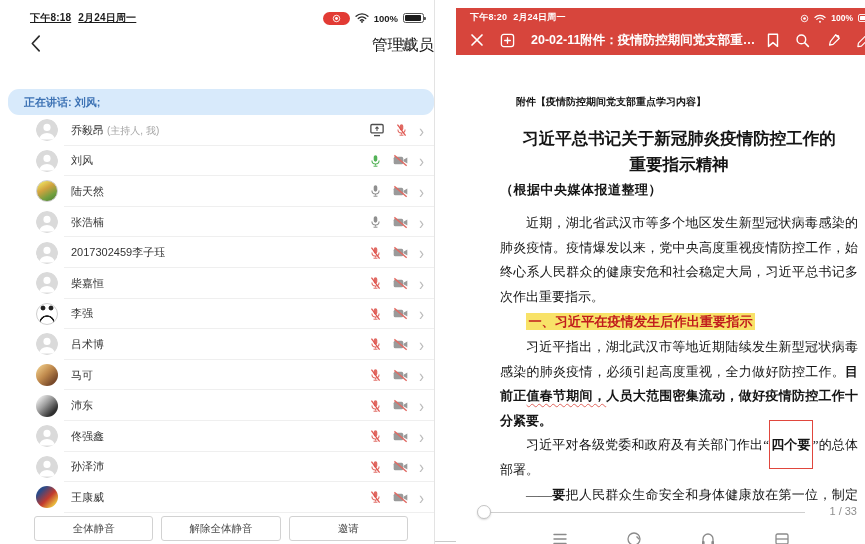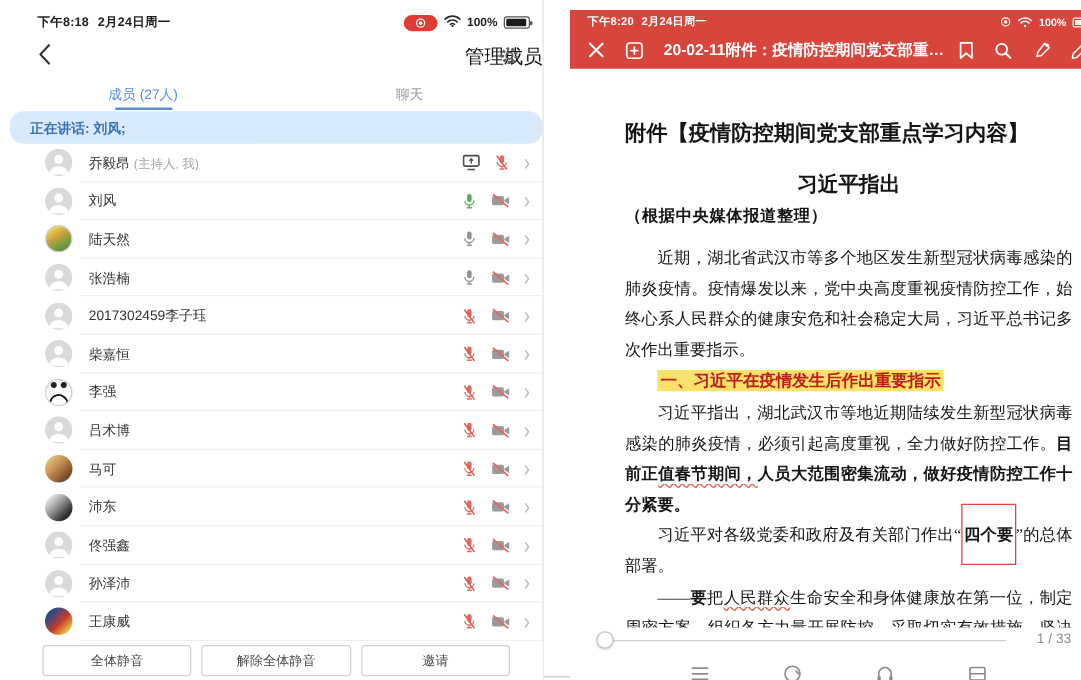--- a/index.html
+++ b/index.html
@@ -7,21 +7,21 @@
     font-family:"Liberation Sans", sans-serif; }
   .stage { position:relative; width:865px; height:544px; background:#fff; }
   .frame-line { position:absolute; left:8px; top:6px; right:0; bottom:2px;
     border-left:1px solid #d6d6d6; border-bottom:1px solid #c9c9c9; pointer-events:none; }
 
   
   .left-pane { position:absolute; left:8px; top:0; width:427px; height:544px;
     background:#fff; border-right:1px solid #e3e3e3; }
   .statusbar { position:absolute; left:0; top:8px; width:100%; height:20px;
     display:flex; align-items:center; justify-content:space-between; padding:0 10px 0 22px; }
-  .st-left { font-size:10px; font-weight:600; color:#1c1c1c; letter-spacing:.2px; }
+  .st-left { font-size:10px; font-weight:600; color:#1c1c1c; letter-spacing:.2px;text-decoration:underline; }
   .st-left .st-date { margin-left:7px; }
   .st-right { display:flex; align-items:center; gap:5px; }
   .rec-pill { width:27px; height:13px; border-radius:7px; background:#e23b34;
     display:flex; align-items:center; justify-content:center; }
   .pct { font-size:9.5px; font-weight:600; color:#1c1c1c; }
   .battery { width:21px; height:10px; border:1px solid #555; border-radius:2.5px; position:relative; }
   .battery i { position:absolute; left:1px; top:1px; bottom:1px; width:16px; background:#1c1c1c; border-radius:1px; display:block; }
   .battery:after { content:""; position:absolute; right:-3px; top:2.5px; width:2px; height:3.5px; background:#555; border-radius:0 1px 1px 0; }
 
   .nav-header { position:absolute; left:0; top:28px; width:100%; height:34px;
@@ -76,21 +76,21 @@
   .wbattery { width:17px; height:8px; border:1px solid rgba(255,255,255,.9); border-radius:2px; position:relative; }
   .wbattery i { position:absolute; left:1px; top:1px; bottom:1px; width:12px; background:#fff; display:block; border-radius:.5px; }
   .wbattery:after { content:""; position:absolute; right:-2.5px; top:2px; width:1.8px; height:3px; background:rgba(255,255,255,.9); }
   .r-toolbar { height:30px; display:flex; align-items:center; padding:0 14px; gap:16px; }
   .tb-title { flex:1; text-align:center; color:#fff; font-size:12.5px; font-weight:700; white-space:nowrap;
     overflow:hidden; text-overflow:ellipsis; }
   .tb-btn { display:flex; align-items:center; }
 
   .doc { position:absolute; left:0; top:55px; width:100%; height:447px; overflow:hidden;
     padding:40px 27px 0 44px; font-family:"Liberation Serif","DejaVu Serif",serif; color:#141414; }
-  .doc-attach { font-size:17px; font-weight:700; }
+  .doc-attach { font-size:10px; font-weight:700;margin-left:16px; }
   .doc-title { margin-top:17px; text-align:center; font-size:16.5px; font-weight:700; line-height:26px; }
   .doc-sub { font-size:13px; font-weight:700; margin-top:3px; letter-spacing:.5px; }
   .doc p.body { font-size:13px; line-height:24.6px; text-align:justify; text-indent:2em; }
   .doc .p-first { margin-top:12px; }
   .doc-heading { margin-top:1px; font-size:13.2px; line-height:24.6px; text-indent:2em; }
   .hl { background:#f8e268; color:#c11d1d; font-weight:700; padding:1px 2px; }
   .wavy { text-decoration:underline; text-decoration-style:wavy; text-decoration-color:#e0655d;
     text-decoration-thickness:1px; text-underline-offset:3px; }
   .boxed { border:1.5px solid #e0463d; padding:16px 1px; font-weight:700; }
   b { font-weight:700; }
@@ -147,28 +147,20 @@
       </span>
       <span class="nav-title">管理成员</span>
       <span class="gear-btn">
         <svg width="17" height="17" viewBox="0 0 20 20">
             <circle cx="10" cy="10" r="6.4" fill="none" stroke="#5f5f5f" stroke-width="3" stroke-dasharray="2.5 2.05"></circle>
             <circle cx="10" cy="10" r="3.1" fill="none" stroke="#5f5f5f" stroke-width="1.6"></circle>
           </svg>
       </span>
     </div>
 
-    <div class="tab-bar">
-      <div class="tab active">
-          <span>成员 (27人)</span>
-        </div>
-      <div class="tab inactive">
-          <span>聊天</span>
-        </div>
-    </div>
 
     <div class="speak-banner">正在讲话: 刘风;</div>
 
     <div class="member-list">
         <div class="m-row">
           <span class="avatar av-default"><svg width="22" height="22" viewBox="0 0 24 24">
               <circle cx="12" cy="12" r="12" fill="#dadada"></circle>
               <circle cx="12" cy="9.2" r="3.9" fill="#fff"></circle>
               <path d="M3.6 22.4a8.4 7.2 0 0 1 16.8 0z" fill="#fff"></path>
             </svg></span>
@@ -564,21 +556,22 @@
           <svg width="14" height="15" viewBox="0 0 16 16">
               <path d="M11 1.6l3.4 3.4L5 14.4l-4 .6.6-4z" fill="none" stroke="#fff" stroke-width="1.3" stroke-linejoin="round"></path>
             </svg>
         </span>
       </div>
     </div>
 
     <div class="doc">
       <p class="doc-attach">附件【疫情防控期间党支部重点学习内容】</p>
       <div class="doc-title">
-        <div>习近平指出</div>
+        <div>习近平总书记关于新冠肺炎疫情防控工作的</div>
+        <div>重要指示精神</div>
       </div>
       <p class="doc-sub">（根据中央媒体报道整理）</p>
       <p class="body p-first">近期，湖北省武汉市等多个地区发生新型冠状病毒感染的肺炎疫情。疫情爆发以来，党中央高度重视疫情防控工作，始终心系人民群众的健康安危和社会稳定大局，习近平总书记多次作出重要指示。</p>
       <p class="doc-heading"><span class="hl">一、习近平在疫情发生后作出重要指示</span></p>
       <p class="body"><span>习近平指出，湖北武汉市等地近期陆续发生新型冠状病毒感染的肺炎疫情，必须引起高度重视，全力做好防控工作。</span><b>目前正</b><b class="wavy">值春节期间，</b><b>人员大范围密集流动，做好疫情防控工作十分紧要。</b></p>
       <p class="body"><span>习近平对各级党委和政府及有关部门作出“</span><span class="boxed">四个要</span><span>”的总体部署。</span></p>
       <p class="body"><span>——</span><b>要</b><span>把</span><span class="wavy">人民群众</span><span>生命安全和身体健康放在第一位，制定周密方案，组织各方力量开展防控，采取切实有效措施，坚决遏制疫情蔓延势头。</span></p>
 
     </div>
 

